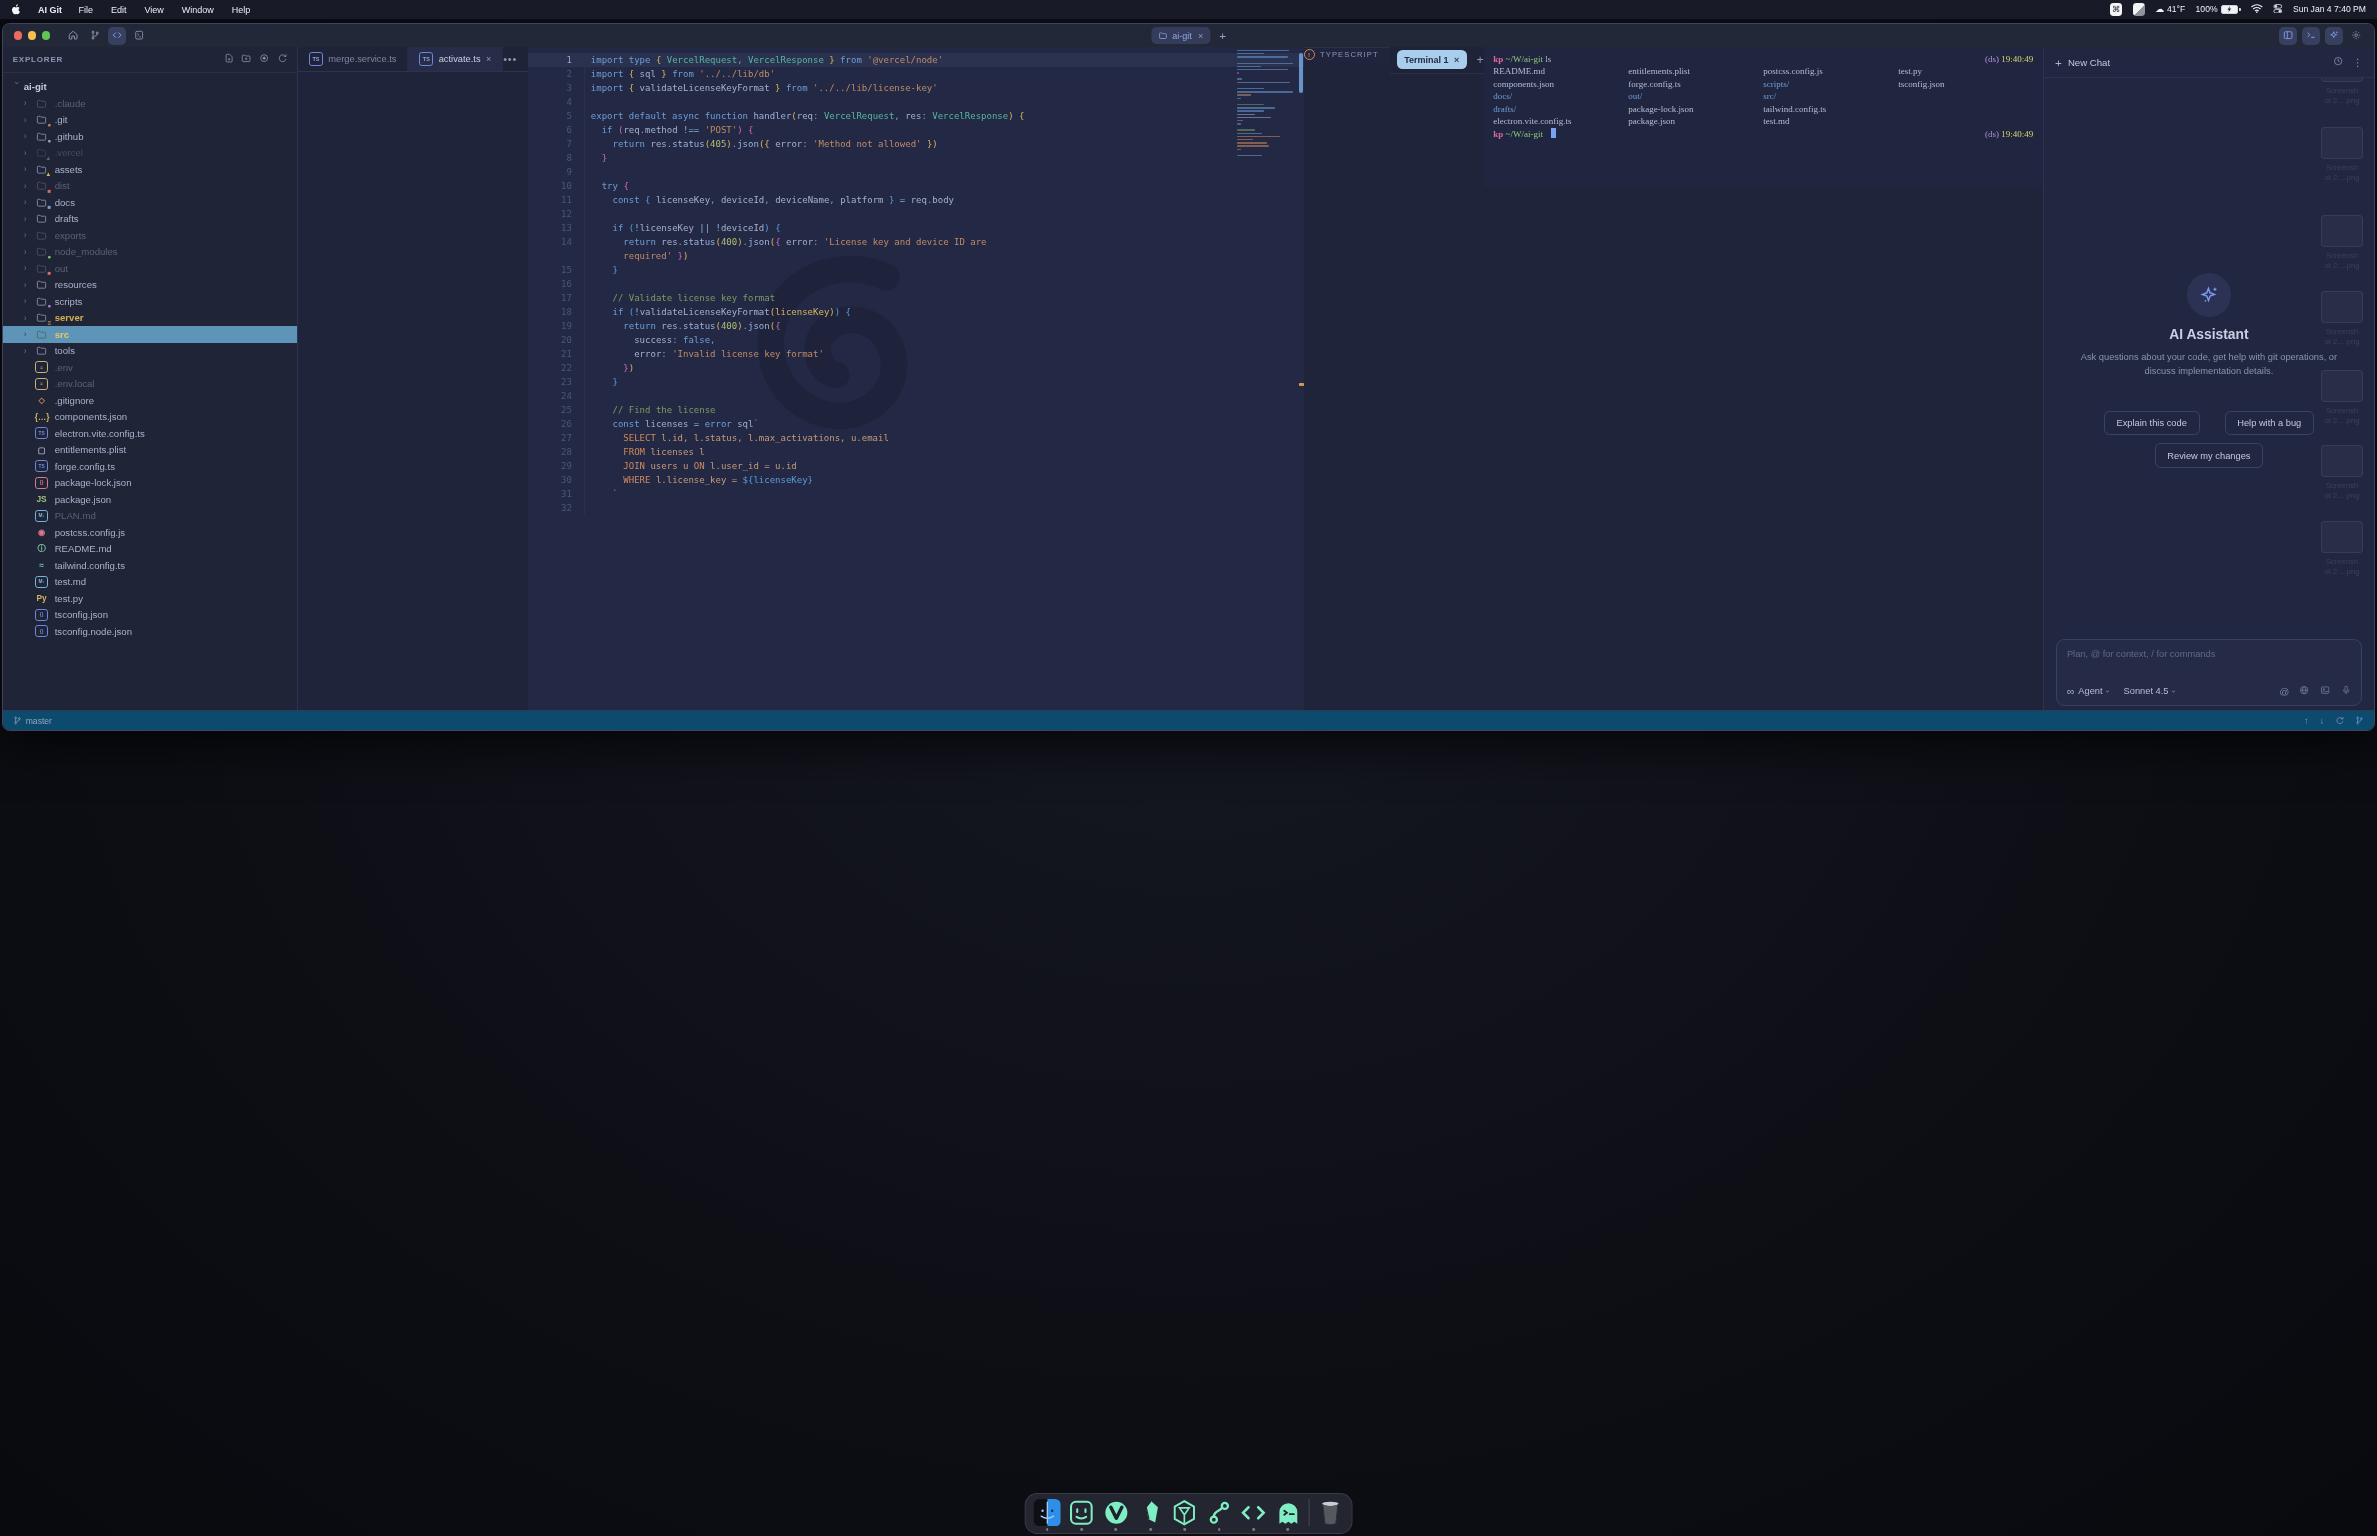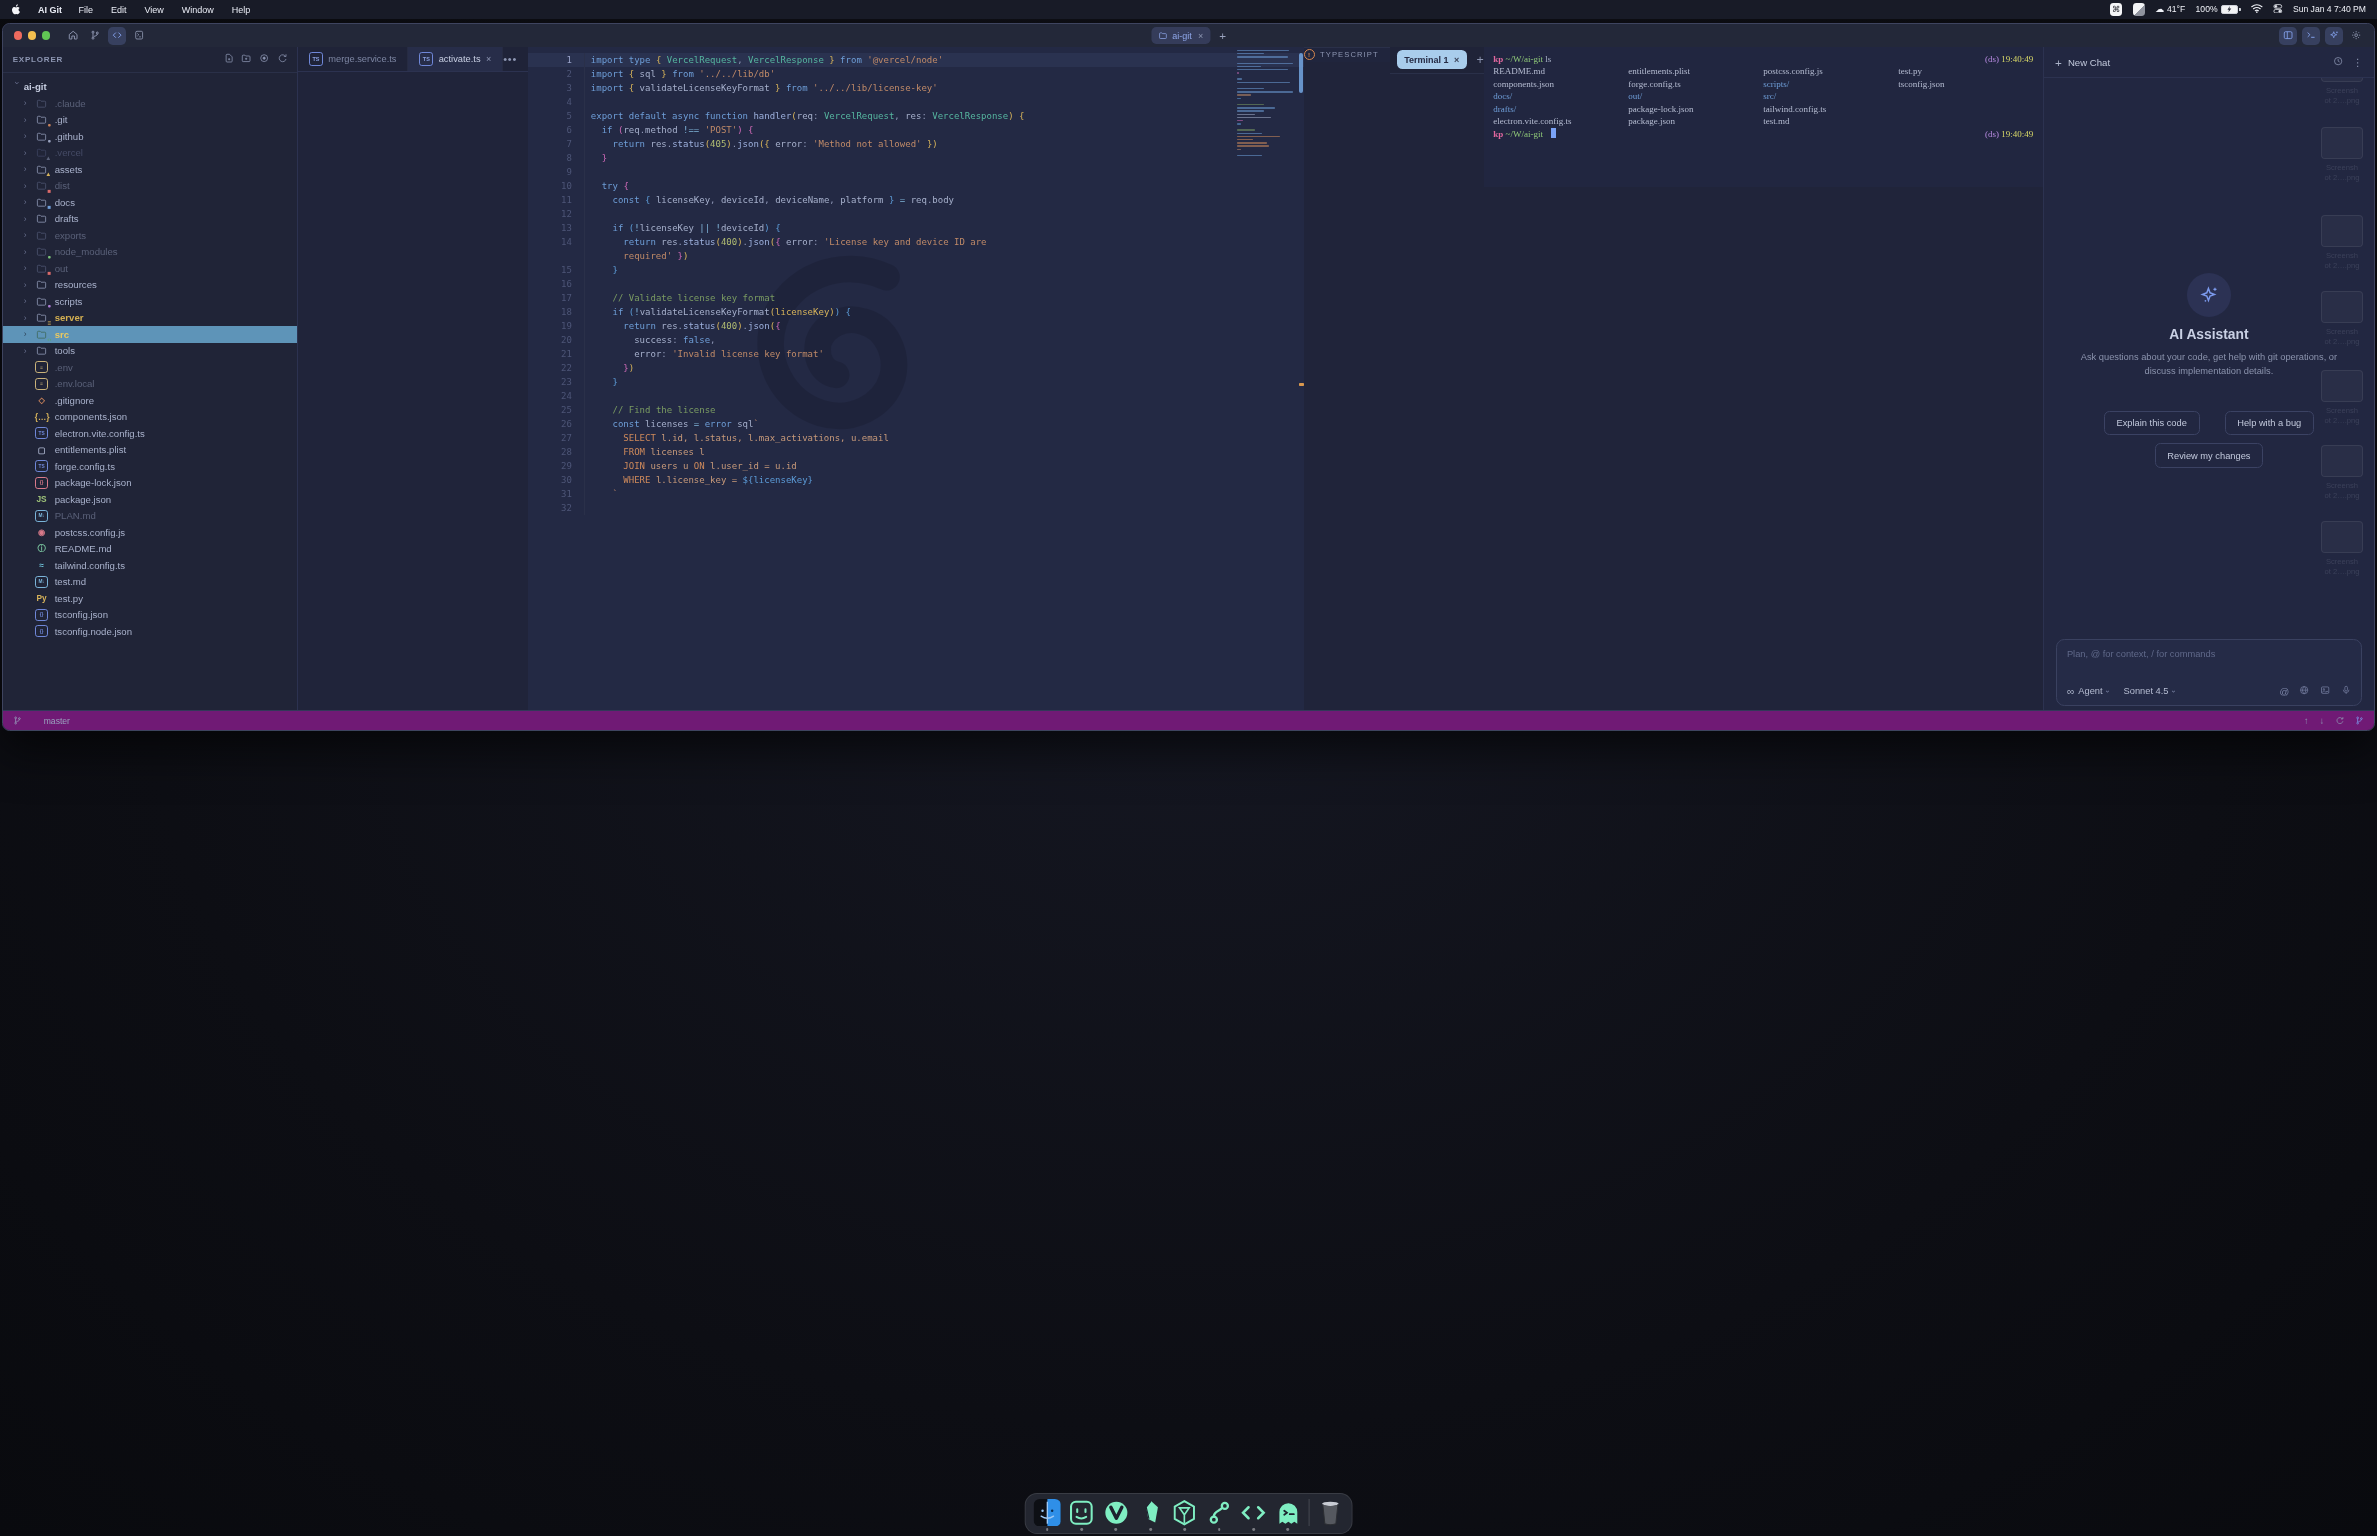--- a/index.html
+++ b/index.html
@@ -129,22 +129,22 @@
   .aiinput input::placeholder{color:#60698a}
   .airow{position:absolute;left:9.6px;right:9.6px;bottom:6.9px;display:flex;align-items:center;color:#b6bdd2;font-size:9.3px}
   .airow .inf{font-size:10.3px;color:#aab2c8;margin-right:4.1px}
   .chevdn{display:inline-block;transform:rotate(90deg);color:#7d86a8;font-size:7.6px;margin-left:3.4px}
   .modelsel{margin-left:15px}
   .aiicons{margin-left:auto;display:flex;gap:10.3px;color:#7d86a8;align-items:center}
   .aiicons svg{width:10.3px;height:10.3px}
   .aticon{font-size:9.6px}
 
   
-  .statusbar{position:absolute;bottom:0;left:0;right:0;height:19px;background:#701a75;border-top:0.7px solid #323858;
-    display:flex;align-items:center;padding:0 9.6px;color:#9aa3bf;font-size:8.6px;gap:22px;z-index:5}
+  .statusbar{position:absolute;bottom:0;left:0;right:0;height:19px;background:#0c4a6e;border-top:0.7px solid #323858;
+    display:flex;align-items:center;padding:0 9.6px;color:#9aa3bf;font-size:8.6px;gap:4px;z-index:5}
   .statusbar svg{width:9px;height:9px}
   .sbright{margin-left:auto;display:flex;gap:11px;align-items:center;color:#8d96b2;font-size:9.6px}
   .sbright .bluebranch{color:#7c9aed;display:grid;place-items:center}
 
   
   .dock{position:absolute;left:50%;bottom:2.1px;transform:translateX(-50%);display:flex;align-items:center;gap:6.9px;
     padding:4.8px 8.3px 6.9px;background:rgba(44,48,60,.72);border:0.7px solid rgba(255,255,255,.1);border-radius:12.4px;z-index:60}
   .dicon{width:27.5px;height:27.5px;position:relative}
   .dicon svg{width:27.5px;height:27.5px}
   .ddot{position:absolute;bottom:-4.8px;left:50%;transform:translateX(-50%);width:2.8px;height:2.8px;border-radius:50%;background:rgba(255,255,255,.4)}

